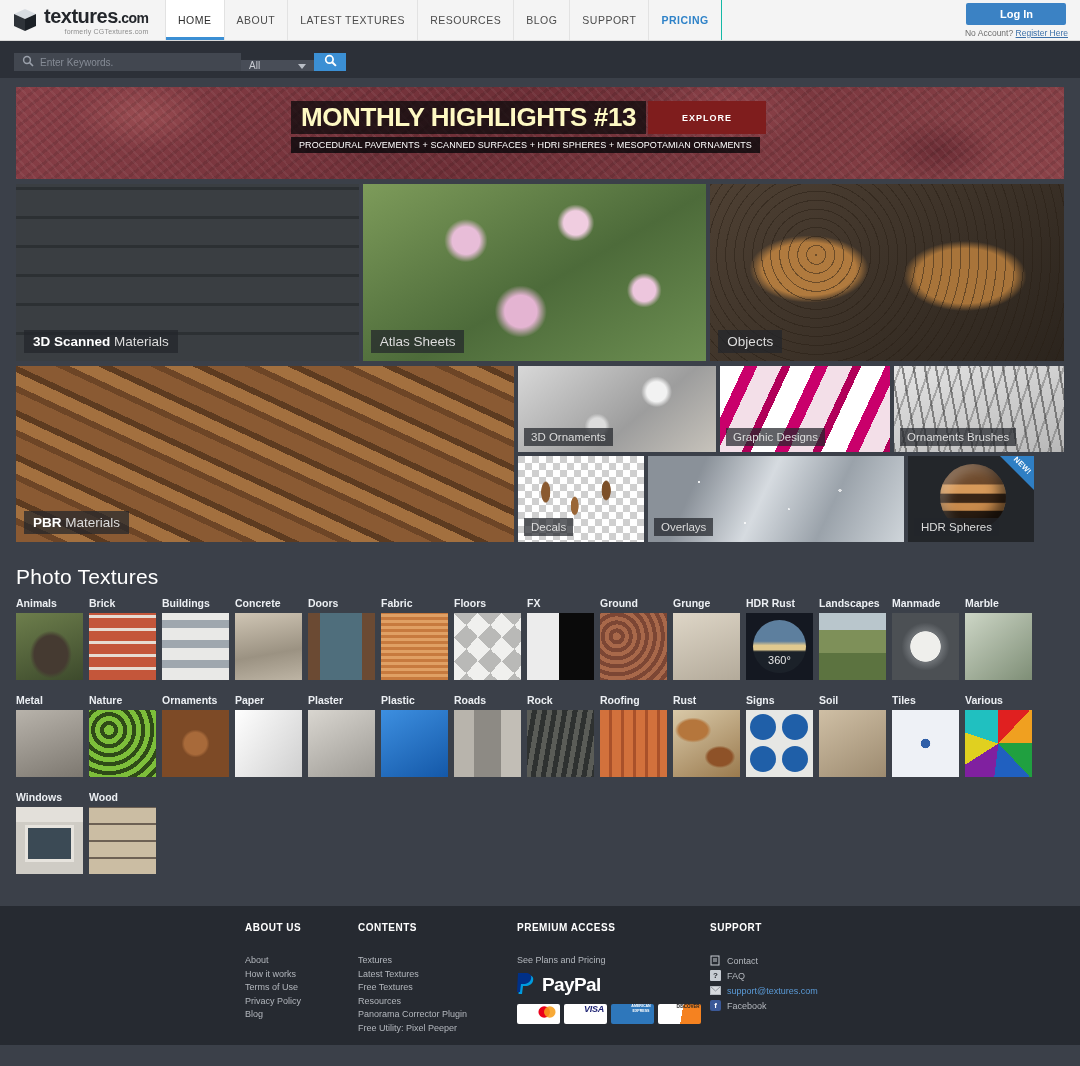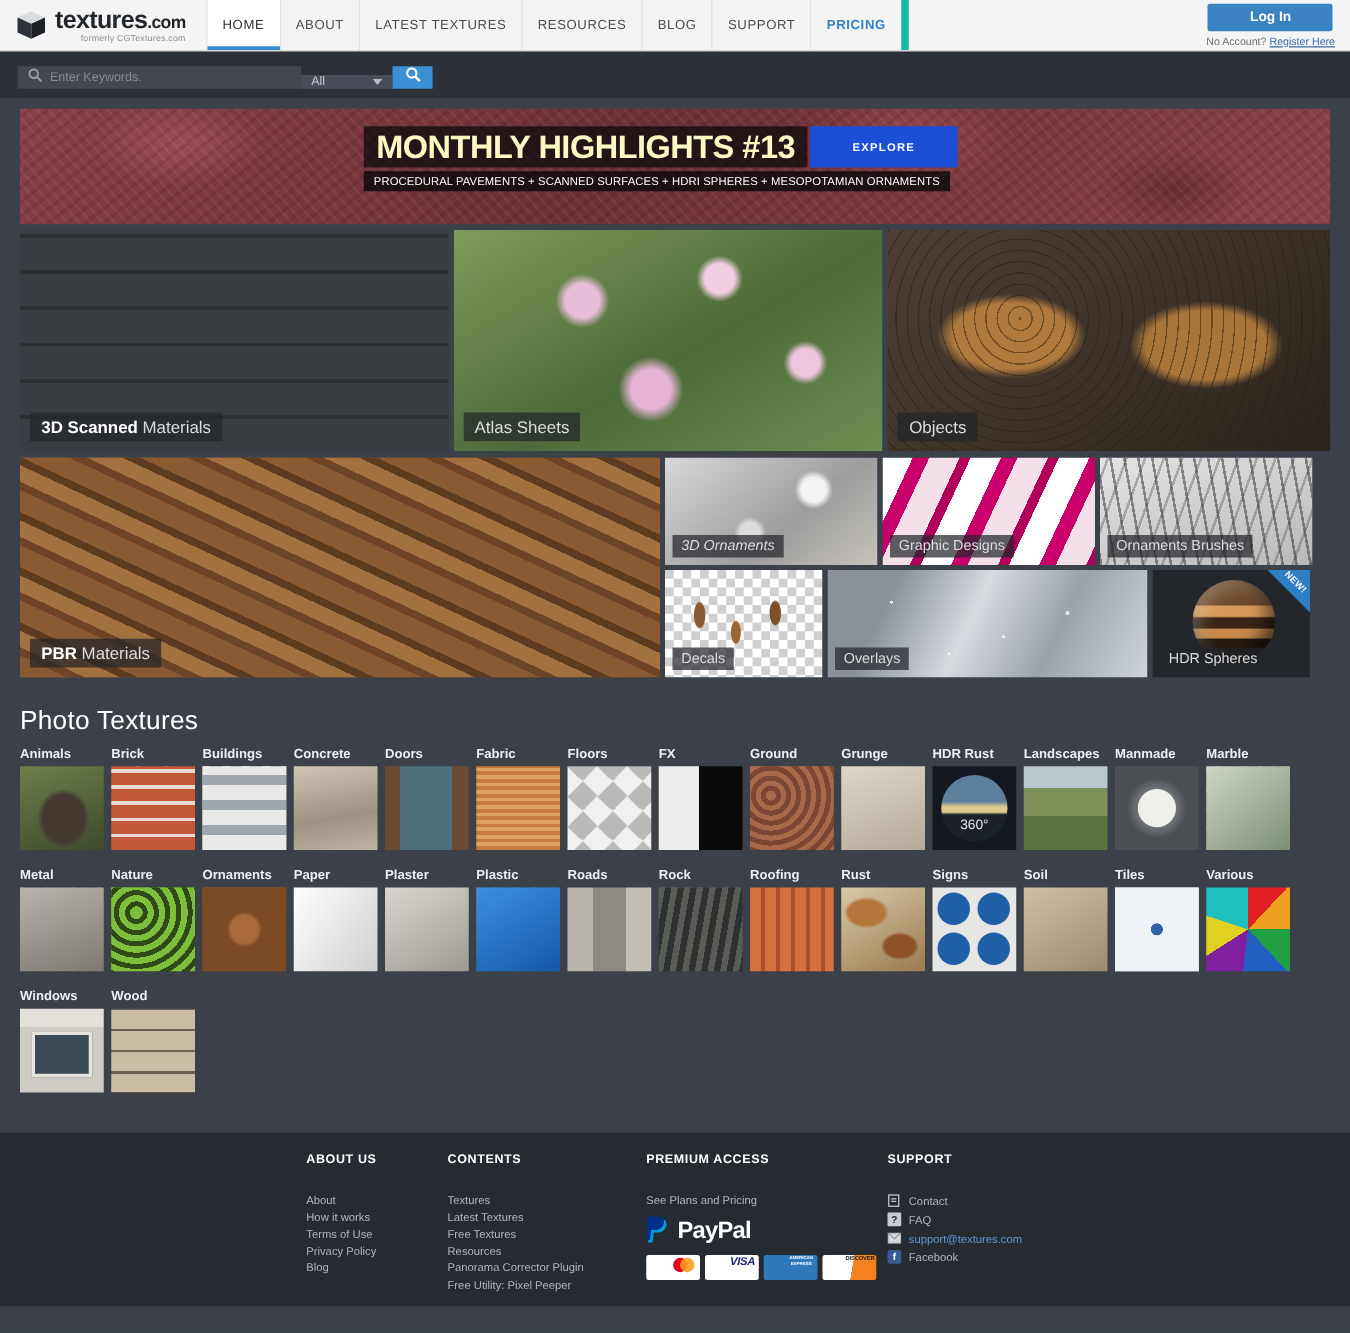--- a/index.html
+++ b/index.html
@@ -13,21 +13,21 @@
   
   .topbar{height:41px;background:#f4f4f4;display:flex;align-items:stretch;position:relative;border-bottom:1px solid #d9d9d9;}
   .logo{width:165px;display:flex;align-items:center;padding-left:12px;gap:6px;}
   .logo-cube{width:26px;height:26px;position:relative;flex:none;}
   .logo-text{display:flex;flex-direction:column;line-height:1;}
   .logo-main{font-size:20px;font-weight:bold;color:#23262b;letter-spacing:-0.5px;}
   .logo-main .dotcom{font-size:14px;font-weight:bold;}
   .logo-sub{font-size:7px;color:#8d8d8d;text-align:right;margin-top:2px;letter-spacing:.2px;}
   .mainnav{display:flex;align-items:stretch;}
   .navitem{display:flex;align-items:center;justify-content:center;padding:0 12px;font-size:10.5px;color:#4c4c4c;letter-spacing:.5px;border-left:1px solid #e2e2e2;cursor:pointer;position:relative;background:#f4f4f4;}
-  .navitem:last-child{border-right:6px solid #14b8a6;}
+  .navitem:last-child{border-right:1px solid #14b8a6;}
   .navitem.active{background:#fff;color:#2f2f2f;}
   .navitem.active:after{content:"";position:absolute;left:0;right:0;bottom:0;height:3px;background:#3b8fd4;}
   .navitem.accent{color:#2e82c8;font-weight:bold;}
   .authbox{margin-left:auto;display:flex;flex-direction:column;align-items:center;justify-content:center;padding-right:12px;}
   .loginbtn{background:#3b82c4;color:#fff;font-size:11px;font-weight:bold;padding:5px 0;width:100px;text-align:center;border-radius:2px;cursor:pointer;}
   .authsub{font-size:8.5px;color:#6e6e6e;margin-top:3px;}
   .authsub a{color:#3b6fa8;text-decoration:underline;}
   
   .searchbar{height:37px;background:#2c3038;display:flex;align-items:center;padding-left:14px;}
   .searchwrap{display:flex;height:23px;align-items:flex-end;}
@@ -46,21 +46,21 @@
       radial-gradient(ellipse 90px 50px at 35% 75%, #6d3038 0%, transparent 60%),
       radial-gradient(ellipse 140px 70px at 68% 25%, #93464d 0%, transparent 60%),
       radial-gradient(ellipse 100px 55px at 88% 70%, #6a2d35 0%, transparent 60%),
       linear-gradient(135deg,#8a4048 0%,#6e2f37 45%,#8b4349 100%);}
   .banner-bg:after{content:"";position:absolute;inset:0;background:
       repeating-linear-gradient(48deg, rgba(255,255,255,.05) 0 2px, transparent 2px 7px),
       repeating-linear-gradient(-38deg, rgba(0,0,0,.09) 0 3px, transparent 3px 9px);}
   .banner-inner{position:absolute;left:275px;top:14px;width:475px;}
   .banner-row{display:flex;align-items:stretch;height:33px;}
   .banner-title{background:rgba(8,8,10,.72);color:#fef9c3;font-size:26px;font-weight:bold;letter-spacing:-.4px;display:flex;align-items:center;padding:0 10px;white-space:nowrap;font-family:"Liberation Sans",sans-serif;}
-  .banner-cta{background:#1d4ed8;color:#fff;font-size:9px;font-weight:bold;letter-spacing:1px;display:flex;align-items:center;justify-content:center;width:125px;margin-left:2px;cursor:pointer;}
+  .banner-cta{background:#7f1d1d;color:#fff;font-size:9px;font-weight:bold;letter-spacing:1px;display:flex;align-items:center;justify-content:center;width:125px;margin-left:2px;cursor:pointer;}
   .banner-sub{background:rgba(8,8,10,.8);color:#fff;font-size:9px;letter-spacing:.1px;padding:3px 8px;margin-top:3px;white-space:nowrap;display:inline-block;}
   
   .frow{display:flex;gap:4px;margin-top:5px;}
   .tile{position:relative;overflow:hidden;cursor:pointer;}
   .tile-label{position:absolute;left:8px;bottom:8px;background:rgba(35,38,43,.72);color:#dcdcdc;font-size:13.5px;padding:4px 9px;white-space:nowrap;}
   .tile-label b{color:#fff;font-weight:bold;}
   .tile-label.small{font-size:11.5px;padding:3px 7px;left:6px;bottom:6px;}
   
   .h2{font-size:21px;color:#fff;font-weight:normal;margin:23px 0 8px 0;letter-spacing:.2px;}
   .grid{display:flex;flex-wrap:wrap;}
@@ -215,21 +215,21 @@
   <div class="frow">
     <div class="tile" style="width:512px;height:176px;">
       <div style="position:absolute;inset:0;background:
           repeating-linear-gradient(25deg,#8a5a33 0 16px,#6d4526 16px 22px,#a3703f 22px 34px,#5d3b20 34px 40px),
           linear-gradient(120deg,#9c6b3c,#5a3a20);"></div>
       <div class="tile-label"><b>PBR</b><span> Materials</span></div>
     </div>
 
     <div style="display:flex;flex-direction:column;gap:4px;">
       <div style="display:flex;gap:4px;">
-        <div class="tile" style="width:170px;height:86px;font-style:italic;">
+        <div class="tile" style="width:198px;height:86px;">
           <div style="position:absolute;inset:0;background:
              radial-gradient(circle 22px at 70% 30%, #f2f2f2 0 45%, rgba(242,242,242,0) 70%),
              radial-gradient(circle 18px at 40% 70%, #dcdcdc 0 45%, rgba(220,220,220,0) 70%),
              linear-gradient(140deg,#d8d8d8,#9d9d9d 60%,#c7c3bb);"></div>
           <div class="tile-label small">3D Ornaments</div>
         </div>
         <div class="tile" style="width:170px;height:86px;">
           <div style="position:absolute;inset:0;background:
              repeating-linear-gradient(115deg,#ffffff 0 22px,#c9006b 22px 34px,#f3dfe8 34px 56px,#b10059 56px 64px);"></div>
           <div class="tile-label small">Graphic Designs</div>

